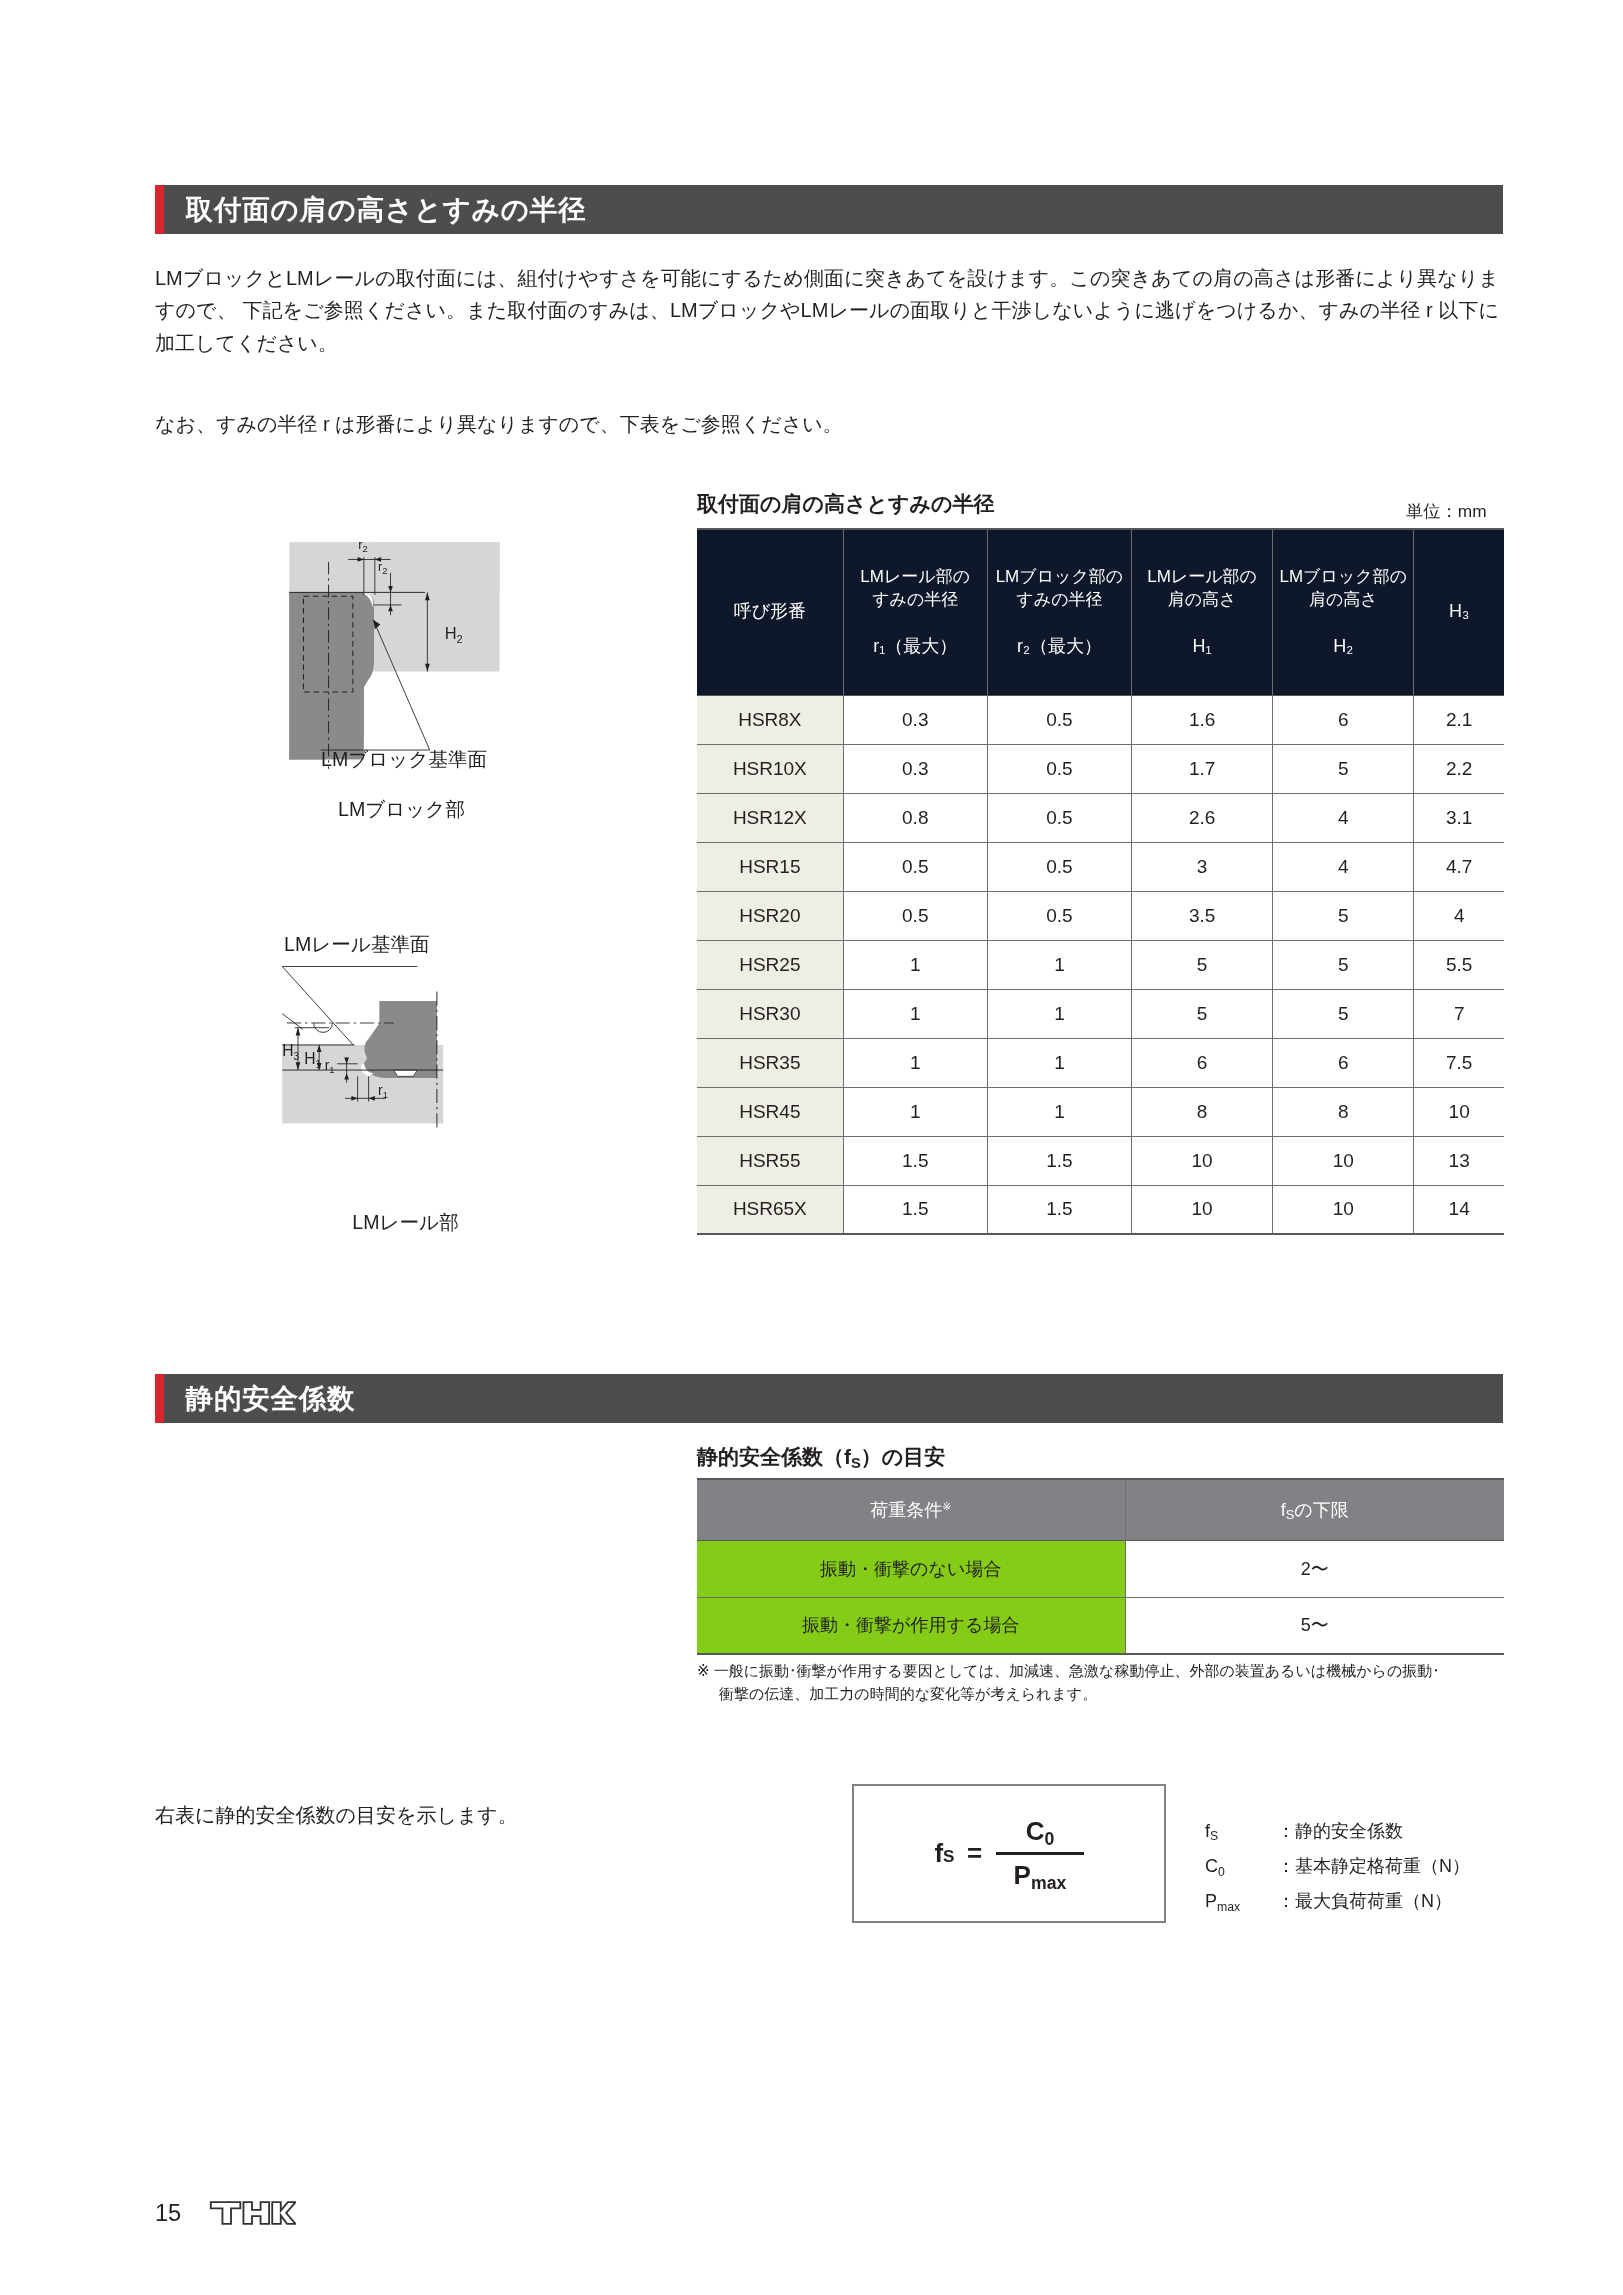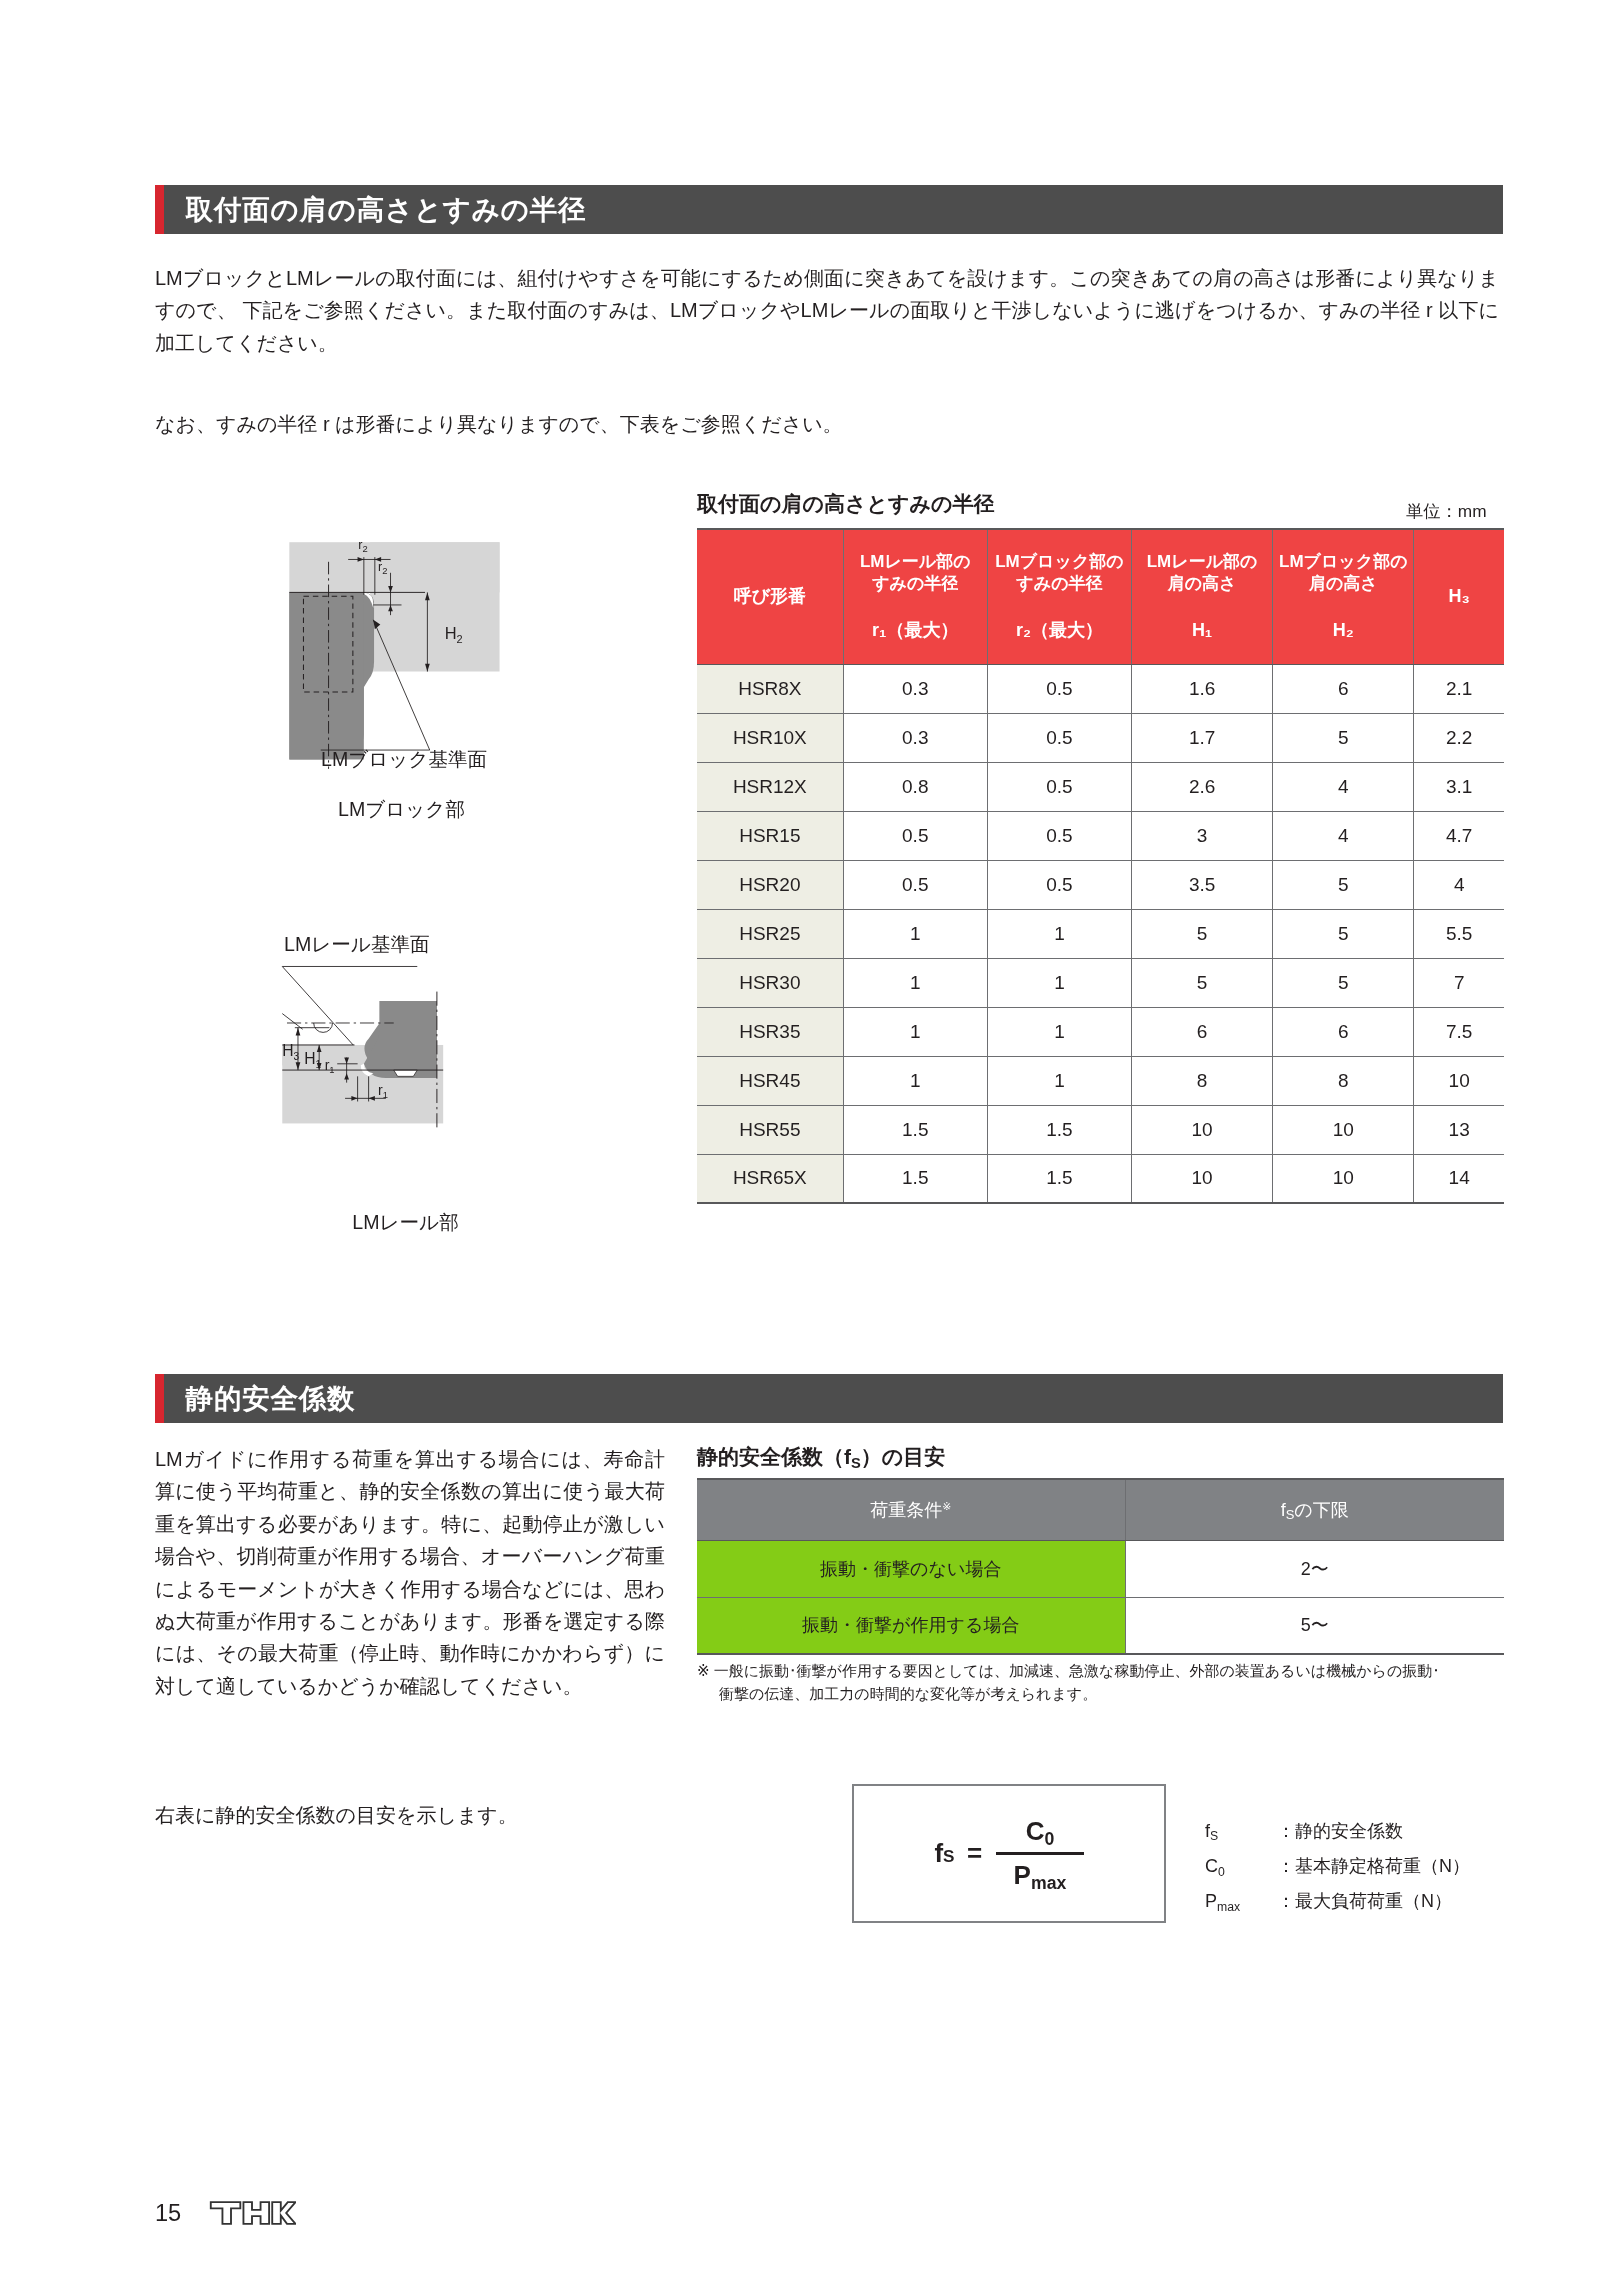--- a/index.html
+++ b/index.html
@@ -69,24 +69,24 @@
     border-top: 2.4px solid #58585a;
     border-bottom: 2.4px solid #58585a;
   }
   .spec-table th, .spec-table td {
     border-left: 1.2px solid #6d6e71;
     border-right: 1.2px solid #6d6e71;
     text-align: center;
     vertical-align: middle;
   }
   .spec-table thead th {
-    background: #ef4444;
+    background: #0f172a;
     color: #ffffff;
-    height: 135px;
-    font-weight: bold;
+    height: 166px;
+    font-weight: normal;
     font-size: 17px;
     line-height: 1.32;
     border-bottom: 1.2px solid #58585a;
   }
   .spec-table thead th.first-col { border-left: none; }
   .spec-table thead th.last-col  { border-right: none; }
   .hdr-stack { display: flex; flex-direction: column; justify-content: center; height: 100%; }
   .hdr-top { margin-bottom: 23.6px; }
   .hdr-sym { font-size: 18px; }
   .hdr-mid { display: flex; align-items: center; justify-content: center; height: 100%; font-size: 18px; }
@@ -454,21 +454,20 @@
           <td class="last-col">14</td>
         </tr>
       </tbody>
   </table>
 
   <div class="sec-head" style="left:155px; top:1366px; width:1348px;margin-top:8px;">
     <div class="accent"></div>
     <div class="sec-title">静的安全係数</div>
   </div>
 
-  <div class="para" style="left:155px; top:1443px; width:510px;">LMガイドに作用する荷重を算出する場合には、寿命計算に使う平均荷重と、静的安全係数の算出に使う最大荷重を算出する必要があります。特に、起動停止が激しい場合や、切削荷重が作用する場合、オーバーハング荷重によるモーメントが大きく作用する場合などには、思わぬ大荷重が作用することがあります。形番を選定する際には、その最大荷重（停止時、動作時にかかわらず）に対して適しているかどうか確認してください。</div>
 
   <div class="para" style="left:155px; top:1799px; width:510px;">右表に静的安全係数の目安を示します。</div>
 
   <div class="tbl-caption" style="left:697px; top:1443px;">
     <span>静的安全係数（f</span><span style="font-size:0.7em; position:relative; top:0.25em;">S</span><span>）の目安</span>
   </div>
 
   <table class="fs-table" style="left:697px; top:1478px; width:807px;">
     <colgroup>
         <col style="width:428px">

